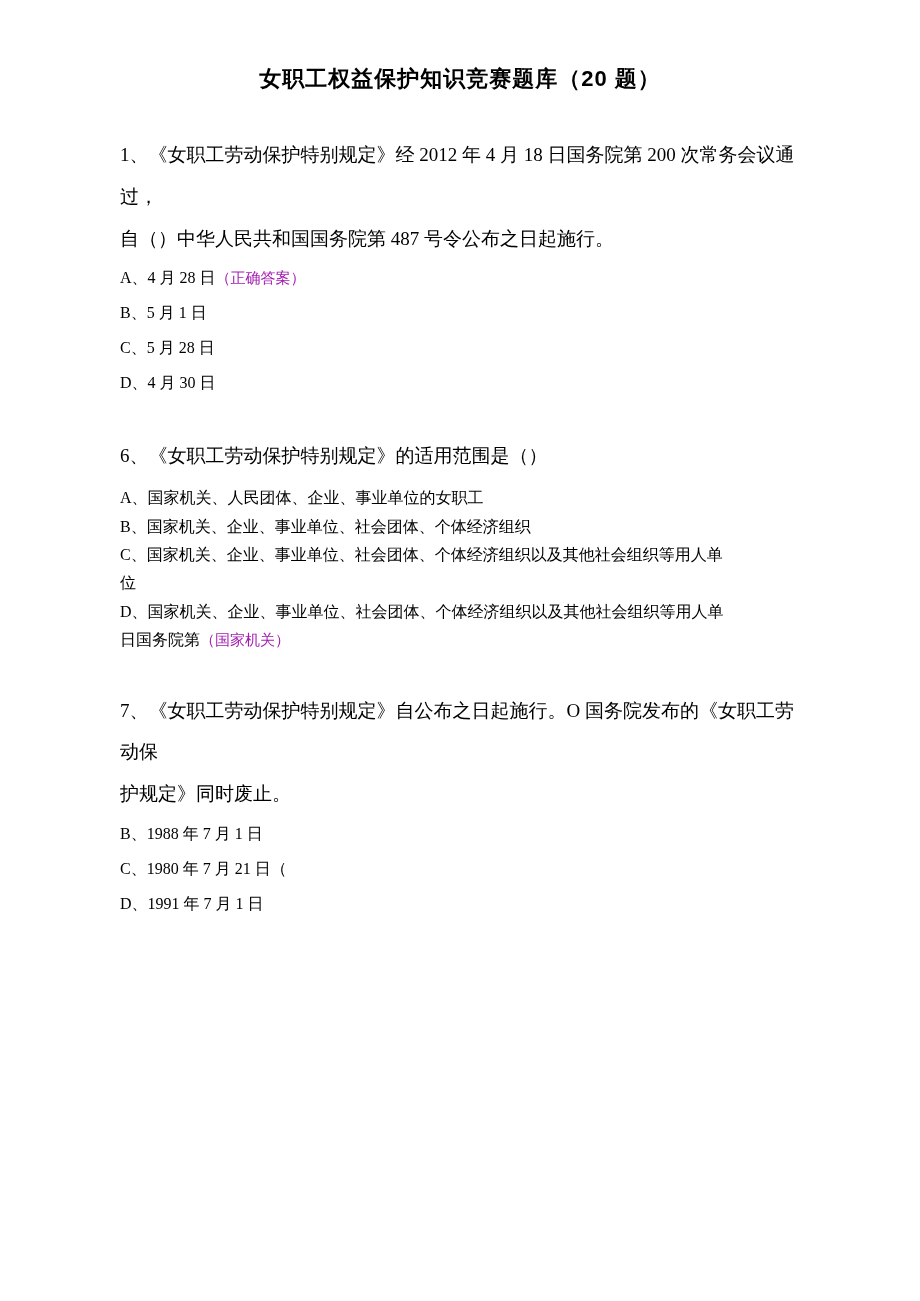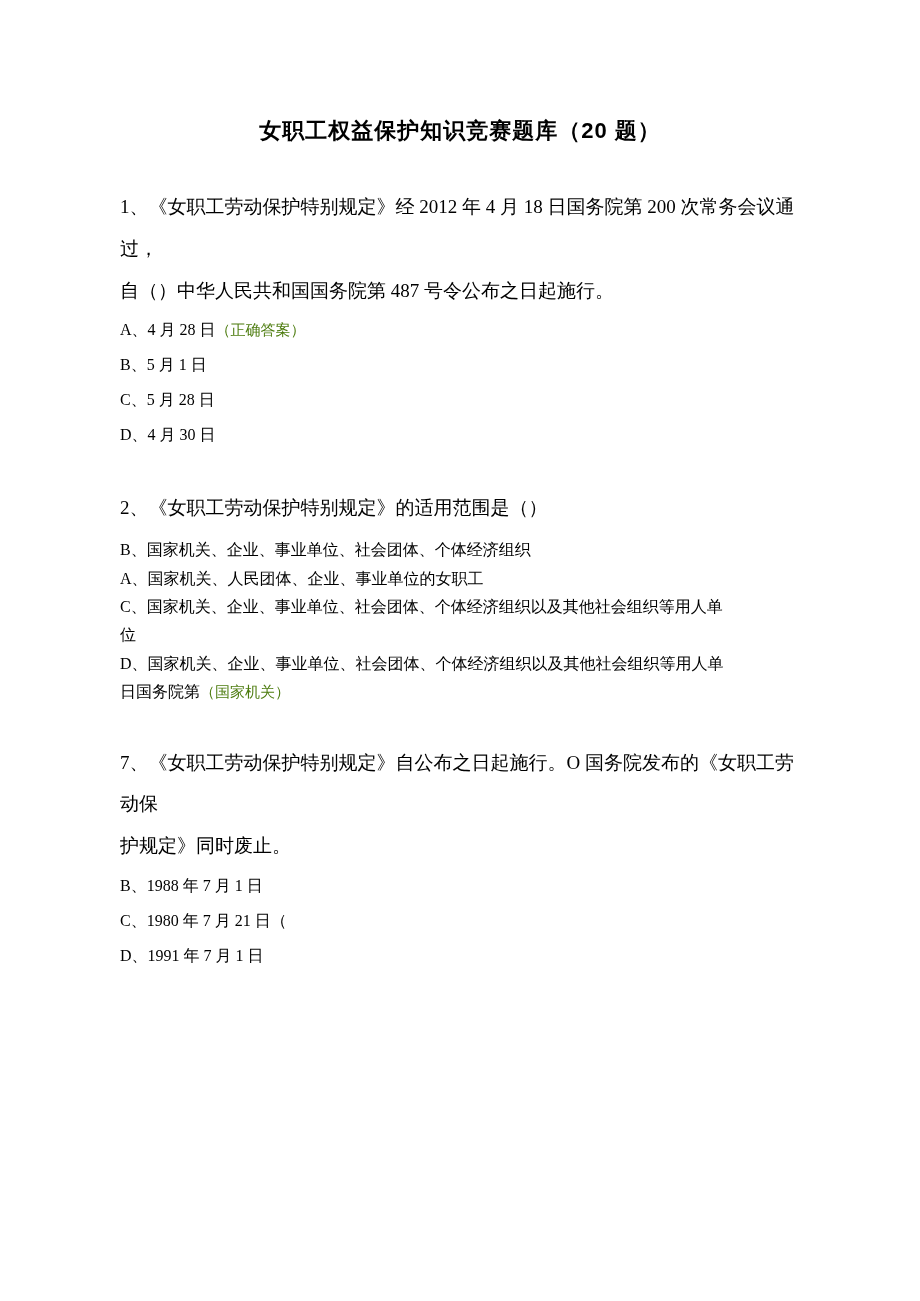--- a/index.html
+++ b/index.html
@@ -3,21 +3,21 @@
   <meta charset="utf-8">
   <style>
     body {
       background: #ffffff;
       margin: 0;
       padding: 0;
       font-family: "SimSun", "宋体", serif;
       width: 920px;
     }
     .page {
-      padding: 116px 120px 80px 120px;
+      padding: 64px 120px 80px 120px;
       box-sizing: border-box;
     }
     h1 {
       text-align: center;
       font-family: "SimHei", "黑体", sans-serif;
       font-weight: bold;
       font-size: 22px;
       margin: 0 0 40px 0;
       letter-spacing: 1px;
     }
@@ -37,21 +37,21 @@
       font-size: 16px;
       line-height: 2.0;
       margin: 3px 0;
     }
     .opt-tight {
       font-size: 16px;
       line-height: 1.65;
       margin: 2px 0;
     }
     .answer {
-      color: #4d7c0f;
+      color: #a21caf;
       font-size: 15px;
     }
   </style>
 </head>
 <body>
 
 <div class="page">
 
   <h1>
     <span>女职工权益保护知识竞赛题库（</span><span class="bold-num">20</span><span> 题）</span>
@@ -62,23 +62,23 @@
     <p class="q-text">自（）中华人民共和国国务院第 487 号令公布之日起施行。</p>
     <p class="opt">
       <span>A、4 月 28 日</span><span class="answer">（正确答案）</span>
     </p>
     <p class="opt">B、5 月 1 日</p>
     <p class="opt">C、5 月 28 日</p>
     <p class="opt">D、4 月 30 日</p>
   </div>
 
   <div class="q-block">
-    <p class="q-text" style="margin-bottom:8px;">2、《女职工劳动保护特别规定》的适用范围是（）</p>
+    <p class="q-text" style="margin-bottom:8px;">6、《女职工劳动保护特别规定》的适用范围是（）</p>
+    <p class="opt-tight">A、国家机关、人民团体、企业、事业单位的女职工</p>
     <p class="opt-tight">B、国家机关、企业、事业单位、社会团体、个体经济组织</p>
-    <p class="opt-tight">A、国家机关、人民团体、企业、事业单位的女职工</p>
     <p class="opt-tight">C、国家机关、企业、事业单位、社会团体、个体经济组织以及其他社会组织等用人单</p>
     <p class="opt-tight">位</p>
     <p class="opt-tight">D、国家机关、企业、事业单位、社会团体、个体经济组织以及其他社会组织等用人单</p>
     <p class="opt-tight">
       <span>日国务院第</span><span class="answer">（国家机关）</span>
     </p>
   </div>
 
   <div class="q-block">
     <p class="q-text">7、《女职工劳动保护特别规定》自公布之日起施行。O 国务院发布的《女职工劳动保</p>

